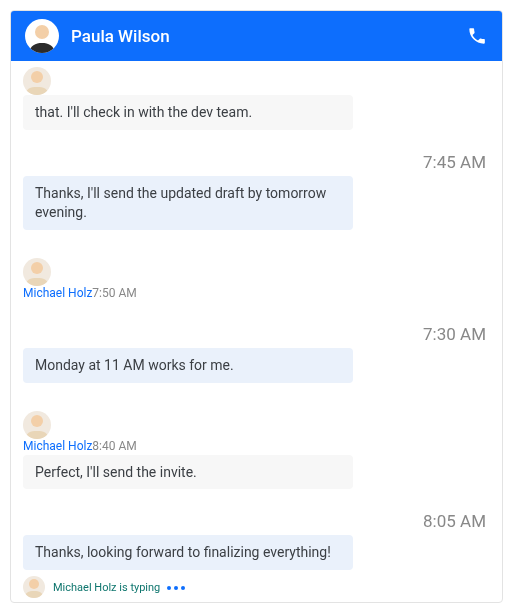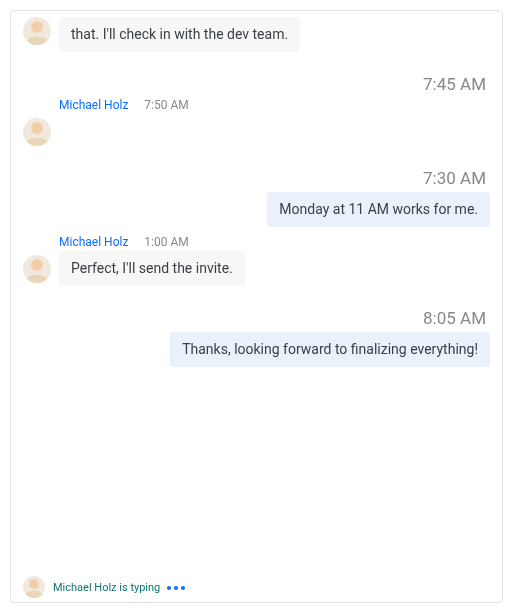--- a/index.html
+++ b/index.html
@@ -56,21 +56,21 @@
   .messages {
     flex: 1;
     overflow-y: scroll;
     padding: 6px 12px 2px 12px;
   }
   
   .messages::-webkit-scrollbar { width: 10px; }
   .messages::-webkit-scrollbar-track { background: #f8f8f8; }
   .messages::-webkit-scrollbar-thumb { background: #cfcfcf; border-radius: 6px; }
 
-  .row { display: flex; margin-bottom: 8px; }
+  .row { display: flex; margin-bottom: 8px; flex-direction: column; }
   .row.left { justify-content: flex-start; }
   .row.right { justify-content: flex-end; }
 
   .msg-avatar {
     width: 28px;
     height: 28px;
     border-radius: 50%;
     background: #f1e9df;
     overflow: hidden;
     flex: 0 0 auto;
@@ -81,21 +81,21 @@
     justify-content: center;
   }
   .msg-avatar.noheader { margin-top: 0; }
 
   .msg-col { max-width: 330px; }
   .meta {
     font-size: 12px;
     margin-bottom: 2px;
   }
   .meta .sender { color: #0d6efd; }
-  .meta .time { color: #888; margin-left: 16px; }
+  .meta .time { color: #888; }
 
   .bubble {
     padding: 8px 12px;
     border-radius: 4px;
     font-size: 14px;
     line-height: 1.35;
     color: #3b3f44;
   }
   .bubble.in { background: #f7f7f7; }
   .bubble.out { background: #eaf1fb; }
@@ -172,34 +172,53 @@
   
   .person-svg .head { fill:#f3cfa8; }
   .person-svg .body1 { fill:#2b2b2b; }
   .person-svg .body2 { fill:#e9d6b8; }
 </style>
 </head>
 <body>
 
 <div class="chat-window">
 
+  <div class="header">
+    <div class="avatar">
+      <svg class="person-svg" viewBox="0 0 34 34" width="34" height="34">
+        <circle cx="17" cy="13" r="7" class="head"></circle>
+        <path class="body1" d="M4 36c0-9 6-12 13-12s13 3 13 12z"></path>
+      </svg>
+    </div>
+    <div class="name">Paula Wilson</div>
+    <div class="call">
+      <svg viewBox="0 0 24 24" width="20" height="20" fill="#fff">
+        <path d="M6.6 10.8c1.4 2.8 3.8 5.2 6.6 6.6l2.2-2.2c.3-.3.7-.4 1.1-.3 1.2.4 2.5.6 3.8.6.6 0 1.1.5 1.1 1.1v3.5c0 .6-.5 1.1-1.1 1.1C10.6 21.2 2.8 13.4 2.8 3.7c0-.6.5-1.1 1.1-1.1h3.5c.6 0 1.1.5 1.1 1.1 0 1.3.2 2.6.6 3.8.1.4 0 .8-.3 1.1L6.6 10.8z"></path>
+      </svg>
+    </div>
+  </div>
 
   <div class="messages" id="messages">
       <div class="row left">
         <div class="msg-avatar noheader">
           <svg class="person-svg" viewBox="0 0 28 28" width="28" height="28">
             <circle cx="14" cy="10" r="6" class="head"></circle>
             <path class="body2" d="M2 30c0-8 5-10 12-10s12 2 12 10z"></path>
           </svg>
         </div>
         <div class="msg-col">
           <div class="bubble in">that. I'll check in with the dev team.</div>
         </div>
       </div>
       <div class="ts-row">7:45 AM</div>
+      <div class="row right">
+        <div class="msg-col">
+          <div class="bubble out">Thanks, I'll send the updated draft by tomorrow evening.</div>
+        </div>
+      </div>
       <div class="row left">
         <div class="msg-avatar">
           <svg class="person-svg" viewBox="0 0 28 28" width="28" height="28">
             <circle cx="14" cy="10" r="6" class="head"></circle>
             <path class="body2" d="M2 30c0-8 5-10 12-10s12 2 12 10z"></path>
           </svg>
         </div>
         <div class="msg-col">
           <div class="meta"><span class="sender">Michael Holz</span><span class="time">7:50 AM</span></div>
         </div>
@@ -211,21 +230,21 @@
         </div>
       </div>
       <div class="row left">
         <div class="msg-avatar">
           <svg class="person-svg" viewBox="0 0 28 28" width="28" height="28">
             <circle cx="14" cy="10" r="6" class="head"></circle>
             <path class="body2" d="M2 30c0-8 5-10 12-10s12 2 12 10z"></path>
           </svg>
         </div>
         <div class="msg-col">
-          <div class="meta"><span class="sender">Michael Holz</span><span class="time">1:00 AM</span></div>
+          <div class="meta"><span class="sender">Michael Holz</span><span class="time">8:40 AM</span></div>
           <div class="bubble in">Perfect, I'll send the invite.</div>
         </div>
       </div>
       <div class="ts-row">8:05 AM</div>
       <div class="row right">
         <div class="msg-col">
           <div class="bubble out">Thanks, looking forward to finalizing everything!</div>
         </div>
       </div>
     </div>

